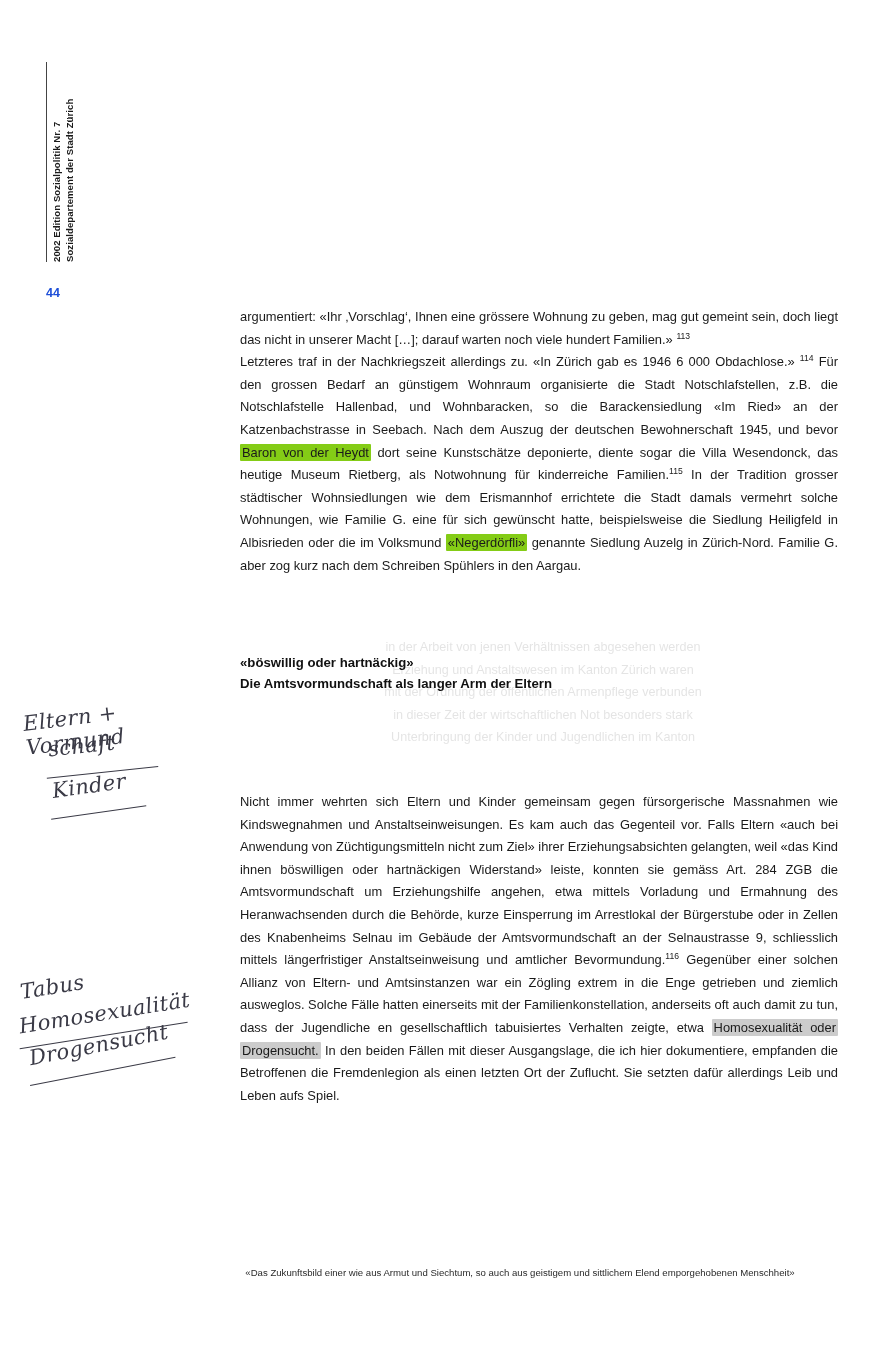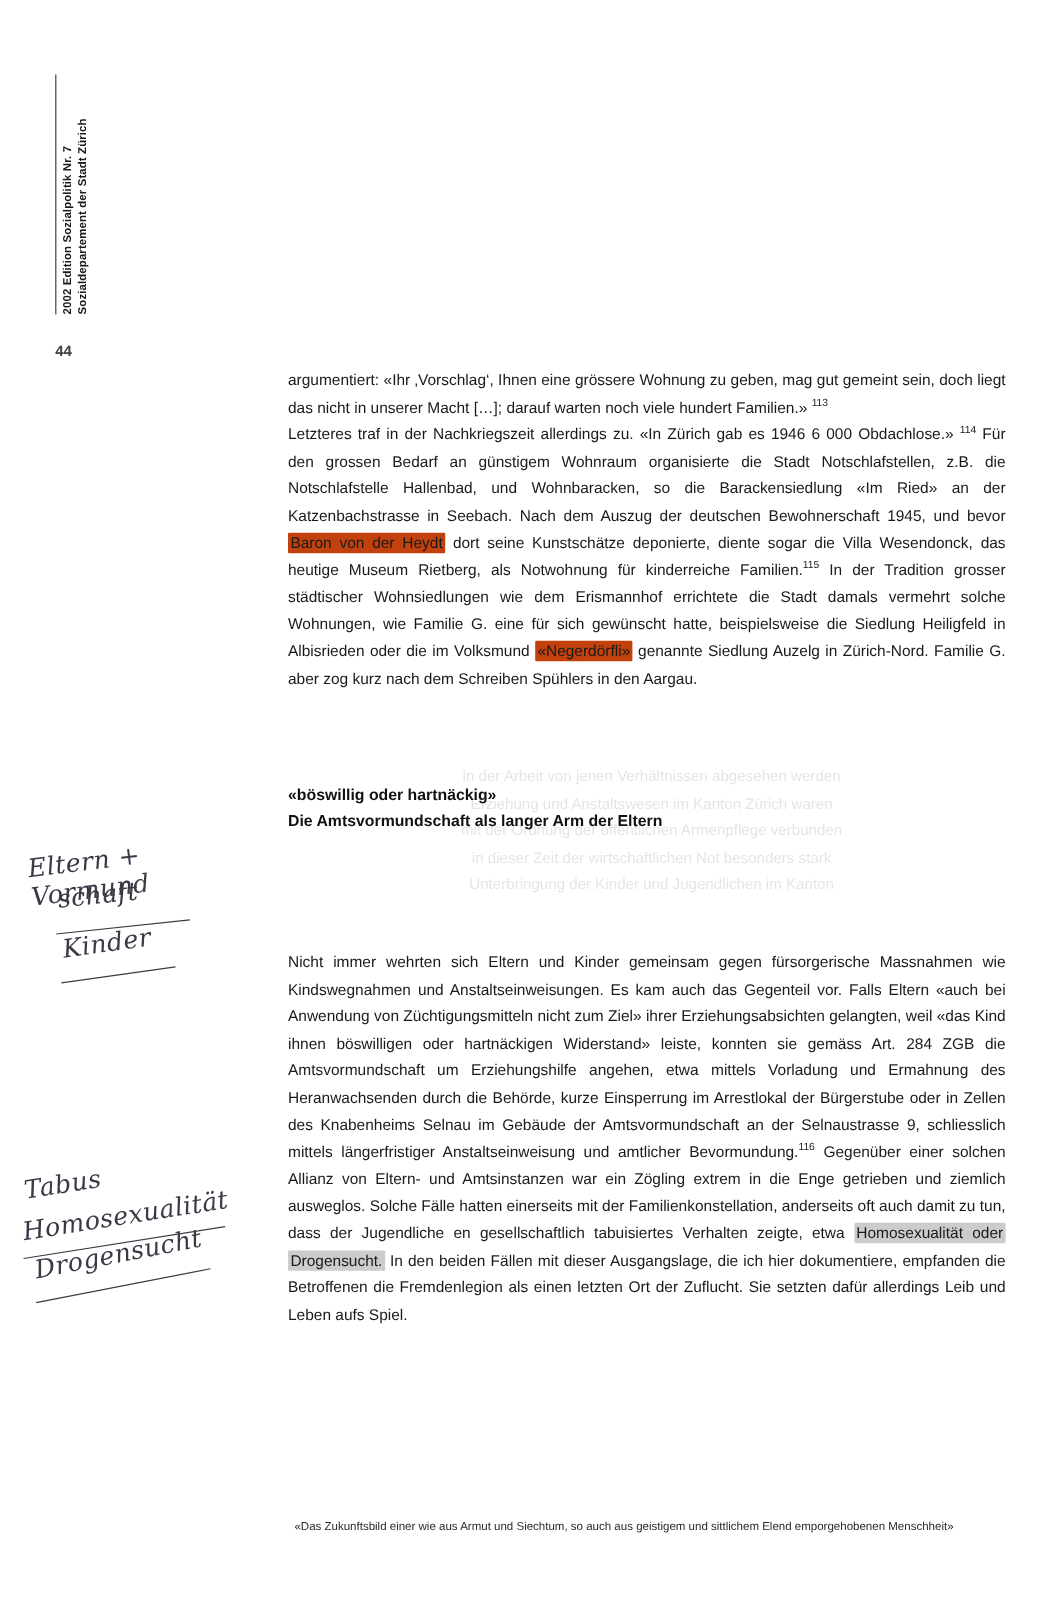--- a/index.html
+++ b/index.html
@@ -51,21 +51,21 @@
     color: #1a1a1a;
   }
 
   
   #folio {
     position: absolute;
     left: 46px;
     top: 286px;
     font-size: 12.5px;
     font-weight: bold;
-    color: #404040;
+    color: #1d4ed8;
   }
 
   
   #col {
     position: absolute;
     left: 240px;
     top: 306px;
     width: 598px;
   }
   #col p {
@@ -77,21 +77,21 @@
     color: #1a1a1a;
     hyphens: manual;
   }
   #col p.tight { text-indent: 0; }
   .sup {
     font-size: 8.6px;
     vertical-align: super;
     line-height: 0;
   }
   .hl {
-    background: #c2410c;
+    background: #84cc16;
     padding: 1px 2px;
     border-radius: 1px;
   }
   .hl-soft {
     background: #cccccc;
     padding: 1px 2px;
     border-radius: 1px;
   }
 
   

